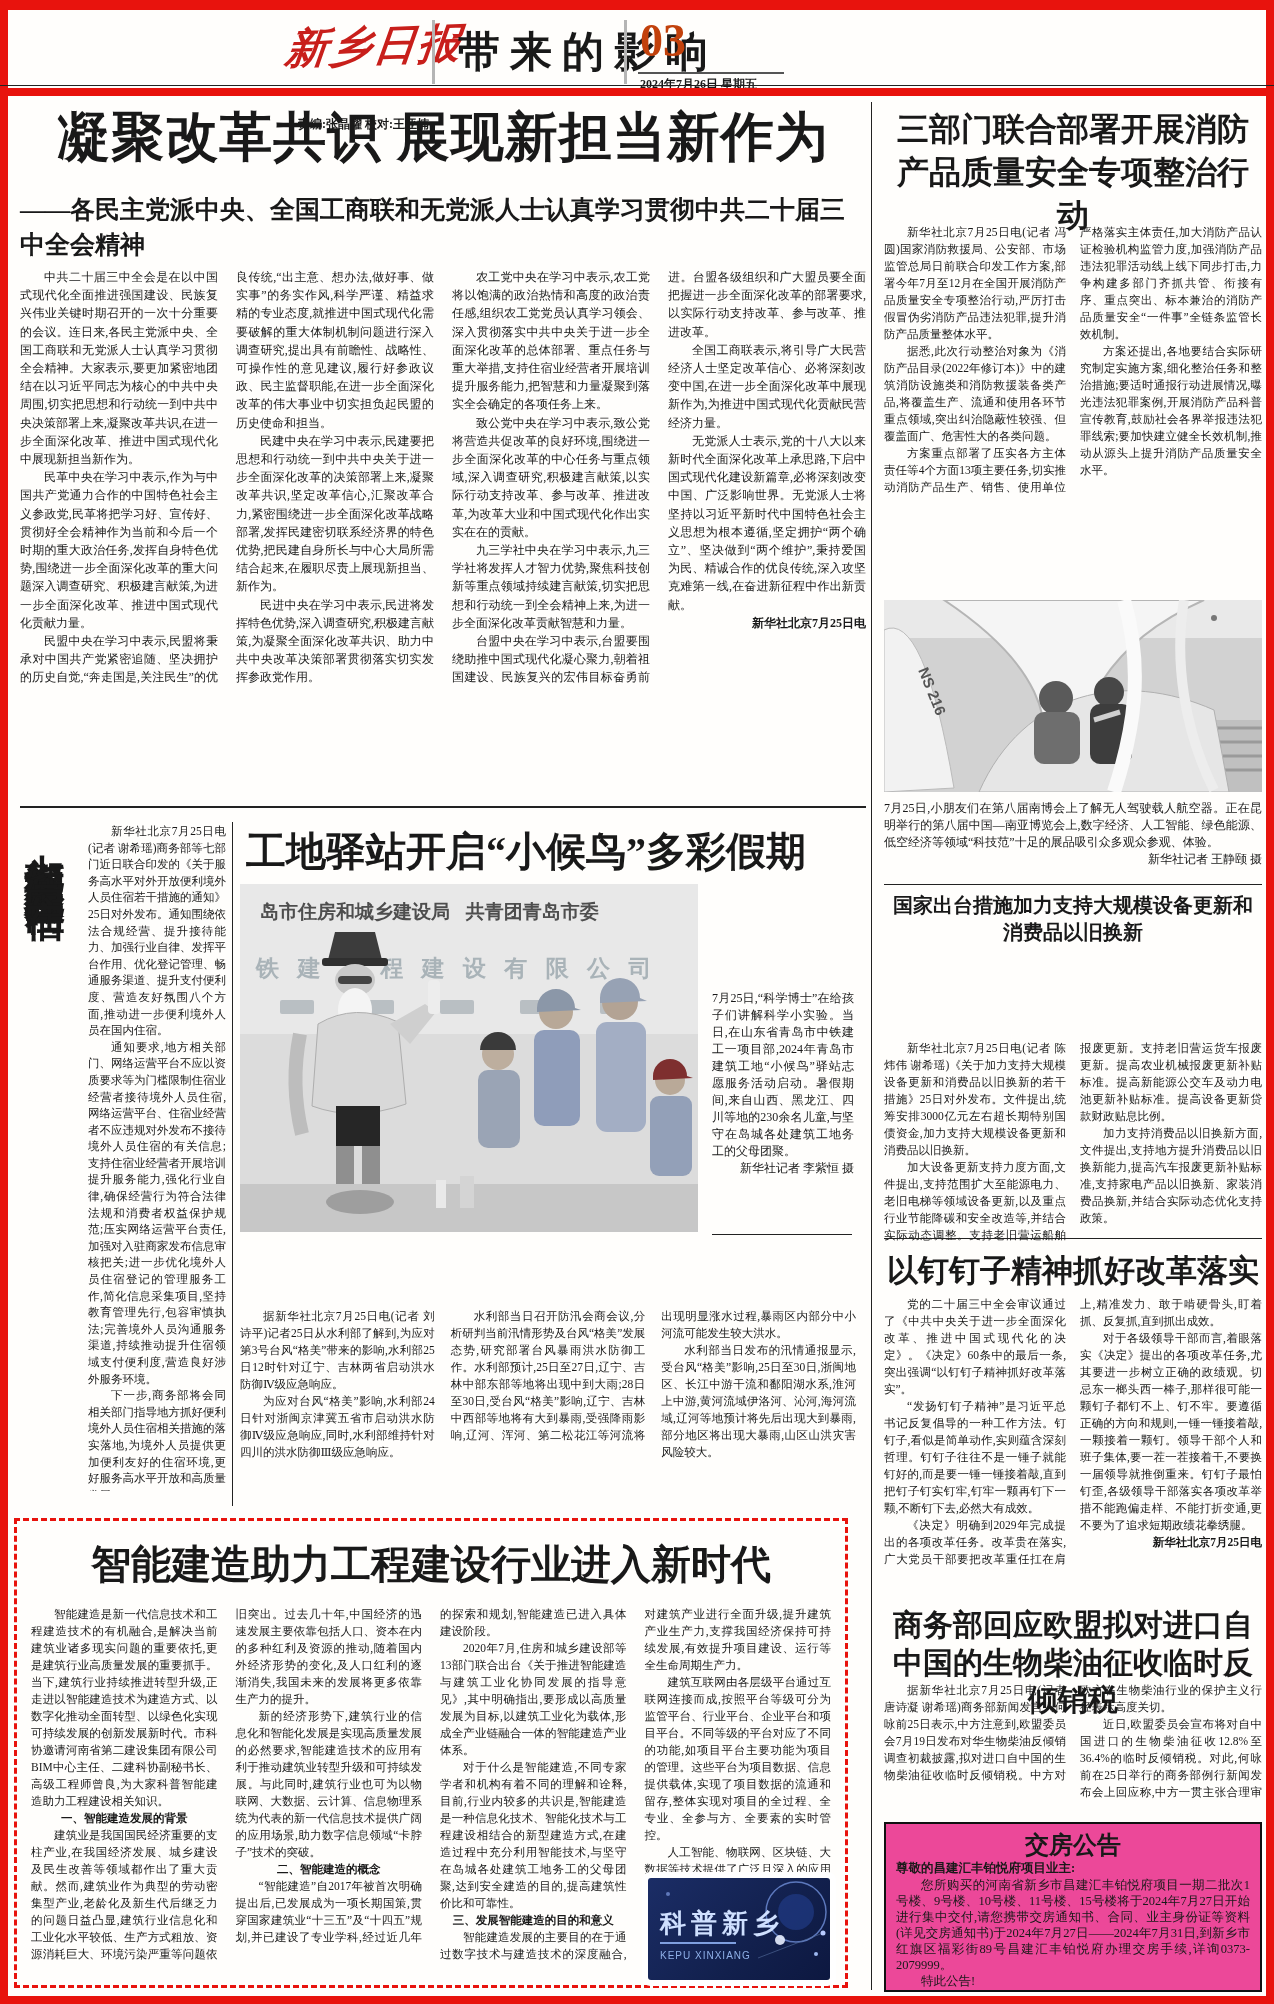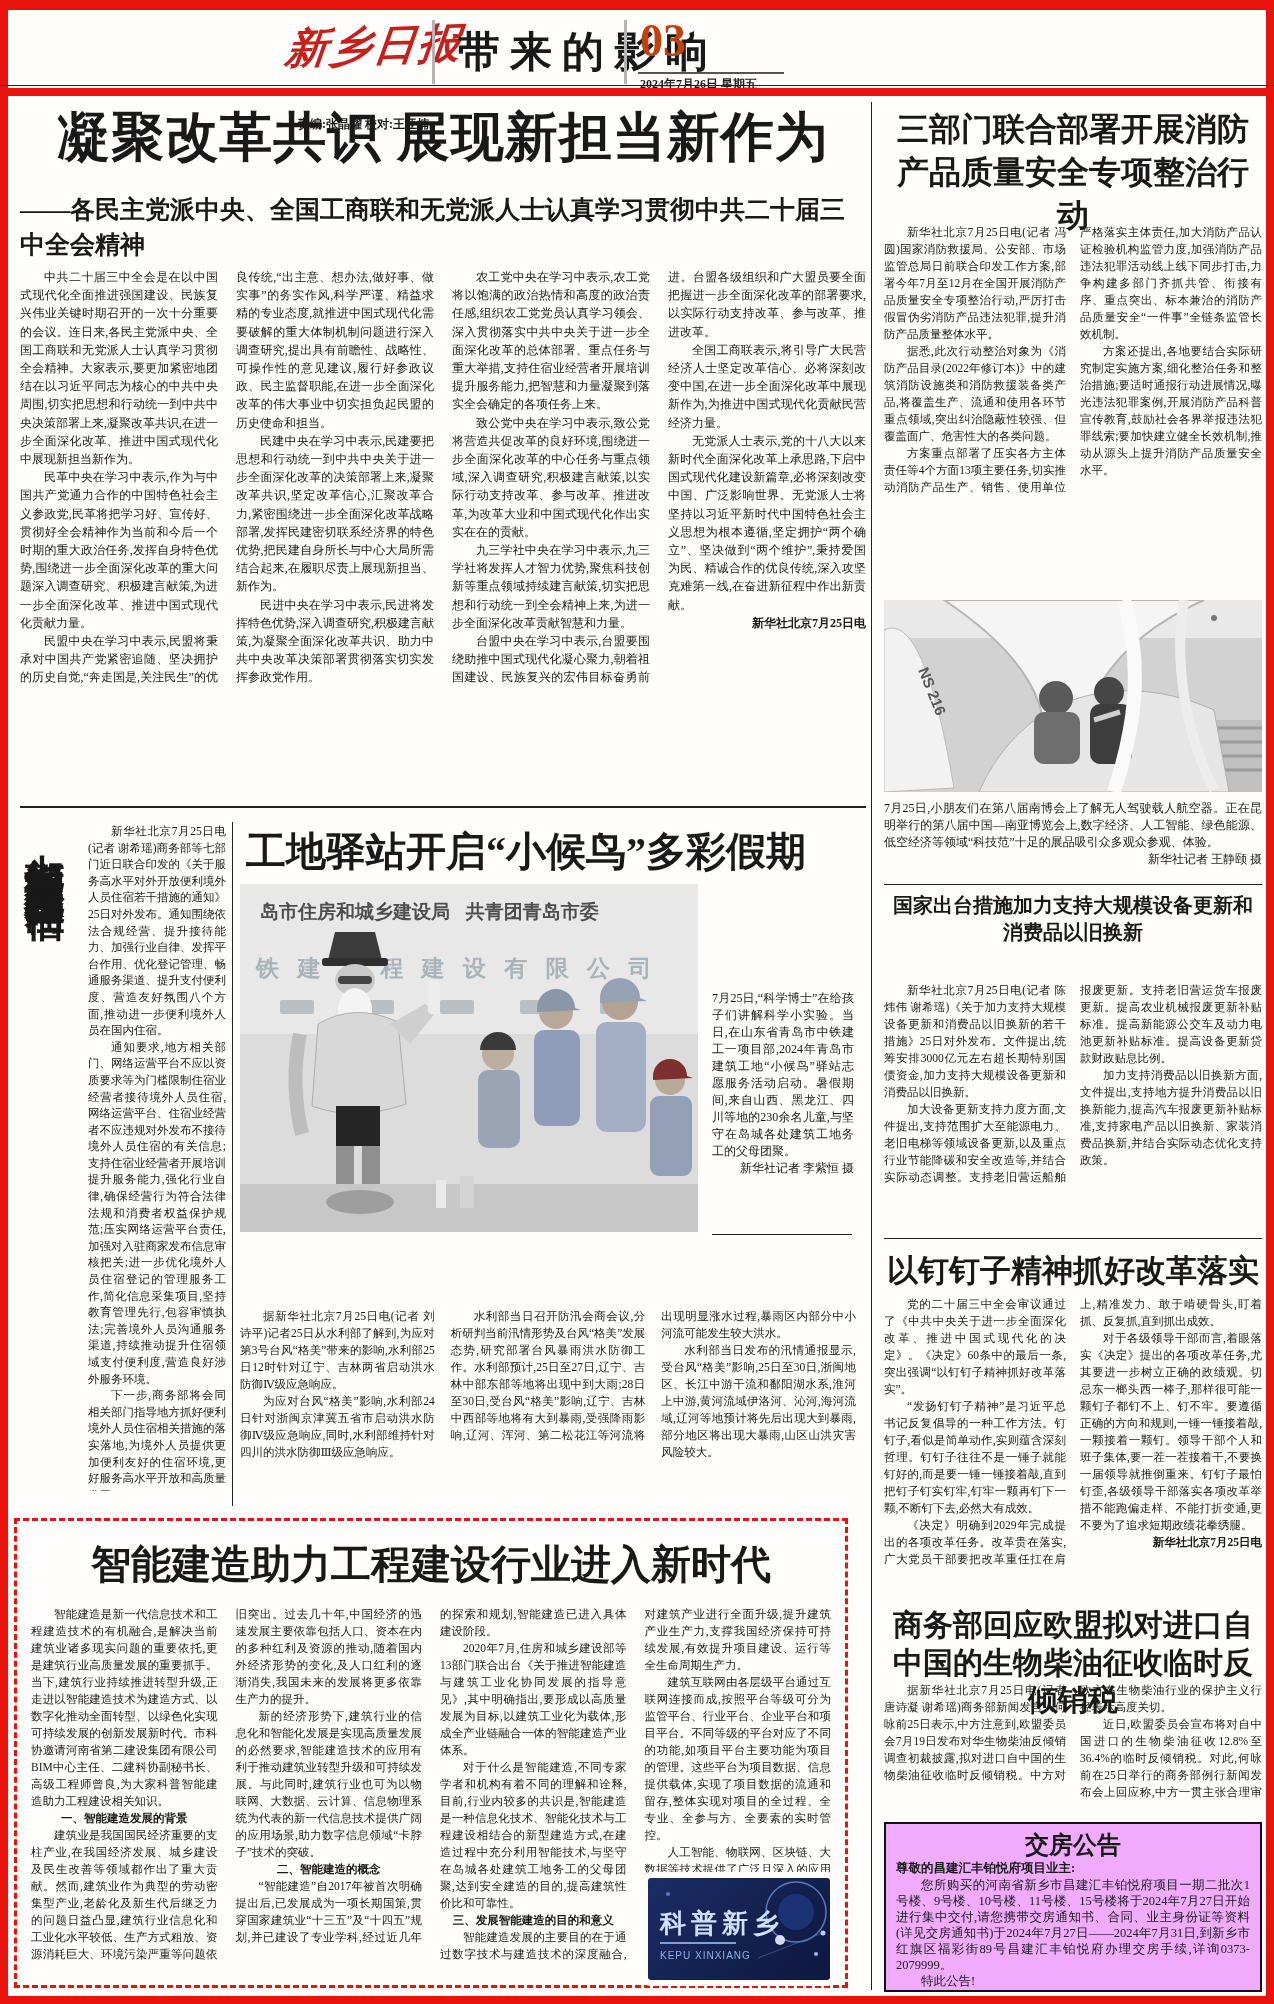--- a/index.html
+++ b/index.html
@@ -16,21 +16,21 @@
   .body-text p.signoff{text-align:right;text-indent:0;font-weight:bold;}
   .body-text p.subhead{text-indent:0;font-weight:bold;text-align:center;
         font-family:"Liberation Sans","DejaVu Sans",sans-serif;font-size:11.5px;}
   .cols2{column-count:2;column-gap:14px;}
   .cols3{column-count:3;column-gap:16px;}
   .cols4{column-count:4;column-gap:18px;}
   .masthead{font-style:italic;font-weight:900;color:#c81f1b;font-size:42px;
         transform:skewX(-8deg) rotate(-2deg);letter-spacing:2px;}
   .caption{font-size:12px;line-height:17px;text-align:justify;}
   .caption .credit{display:block;text-align:right;}
-  .notice-box{border:2px solid #111;background:#f0abfc;padding:6px 10px;box-sizing:border-box;overflow:hidden;}
+  .notice-box{border:2px solid #111;background:#ec4899;padding:6px 10px;box-sizing:border-box;overflow:hidden;}
   .dashed-box{border:3px dashed #e8130d;box-sizing:border-box;}
   .vertical-head{writing-mode:vertical-rl;text-orientation:upright;font-weight:bold;
         font-size:40px;letter-spacing:3px;line-height:1.0;}
   .kepu{background:linear-gradient(135deg,#1b2d66 0%,#12204d 60%,#0d1840 100%);
         border-radius:3px;box-shadow:0 0 0 6px #fff;overflow:hidden;}
   svg text{font-family:"Liberation Sans","DejaVu Sans",sans-serif;}
 </style>
 </head>
 <body>
 
@@ -102,21 +102,21 @@
       <path d="M300 0 C290 60 300 130 330 190" stroke="#ededed" stroke-width="10" fill="none"></path>
     </svg>
   </div>
   <div class="abs caption" style="left:884px;top:800px;width:378px;height:82px;">
     <span>7月25日,小朋友们在第八届南博会上了解无人驾驶载人航空器。正在昆明举行的第八届中国—南亚博览会上,数字经济、人工智能、绿色能源、低空经济等领域“科技范”十足的展品吸引众多观众参观、体验。</span>
     <span class="credit">新华社记者 王静颐 摄</span>
   </div>
 
   <div class="abs blackline" style="left:884px;top:884px;width:378px;height:1px;"></div>
   <div class="abs headline-serif" style="left:884px;top:892px;width:378px;font-size:20px;">国家出台措施加力支持大规模设备更新和消费品以旧换新</div>
-  <div class="abs body-text cols2" style="left:884px;top:982px;width:378px;height:238px;">
+  <div class="abs body-text cols2" style="left:884px;top:1040px;width:378px;height:238px;">
     <p>新华社北京7月25日电(记者 陈炜伟 谢希瑶)《关于加力支持大规模设备更新和消费品以旧换新的若干措施》25日对外发布。文件提出,统筹安排3000亿元左右超长期特别国债资金,加力支持大规模设备更新和消费品以旧换新。</p>
     <p>加大设备更新支持力度方面,文件提出,支持范围扩大至能源电力、老旧电梯等领域设备更新,以及重点行业节能降碳和安全改造等,并结合实际动态调整。支持老旧营运船舶报废更新。支持老旧营运货车报废更新。提高农业机械报废更新补贴标准。提高新能源公交车及动力电池更新补贴标准。提高设备更新贷款财政贴息比例。</p>
     <p>加力支持消费品以旧换新方面,文件提出,支持地方提升消费品以旧换新能力,提高汽车报废更新补贴标准,支持家电产品以旧换新、家装消费品换新,并结合实际动态优化支持政策。</p>
   </div>
 
   <div class="abs blackline" style="left:884px;top:1238px;width:378px;height:1px;"></div>
   <div class="abs headline-serif" style="left:884px;top:1250px;width:378px;font-size:31px;">以钉钉子精神抓好改革落实</div>
   <div class="abs body-text cols2" style="left:884px;top:1296px;width:378px;height:302px;">
     <p>党的二十届三中全会审议通过了《中共中央关于进一步全面深化改革、推进中国式现代化的决定》。《决定》60条中的最后一条,突出强调“以钉钉子精神抓好改革落实”。</p>
     <p>“发扬钉钉子精神”是习近平总书记反复倡导的一种工作方法。钉钉子,看似是简单动作,实则蕴含深刻哲理。钉钉子往往不是一锤子就能钉好的,而是要一锤一锤接着敲,直到把钉子钉实钉牢,钉牢一颗再钉下一颗,不断钉下去,必然大有成效。</p>

